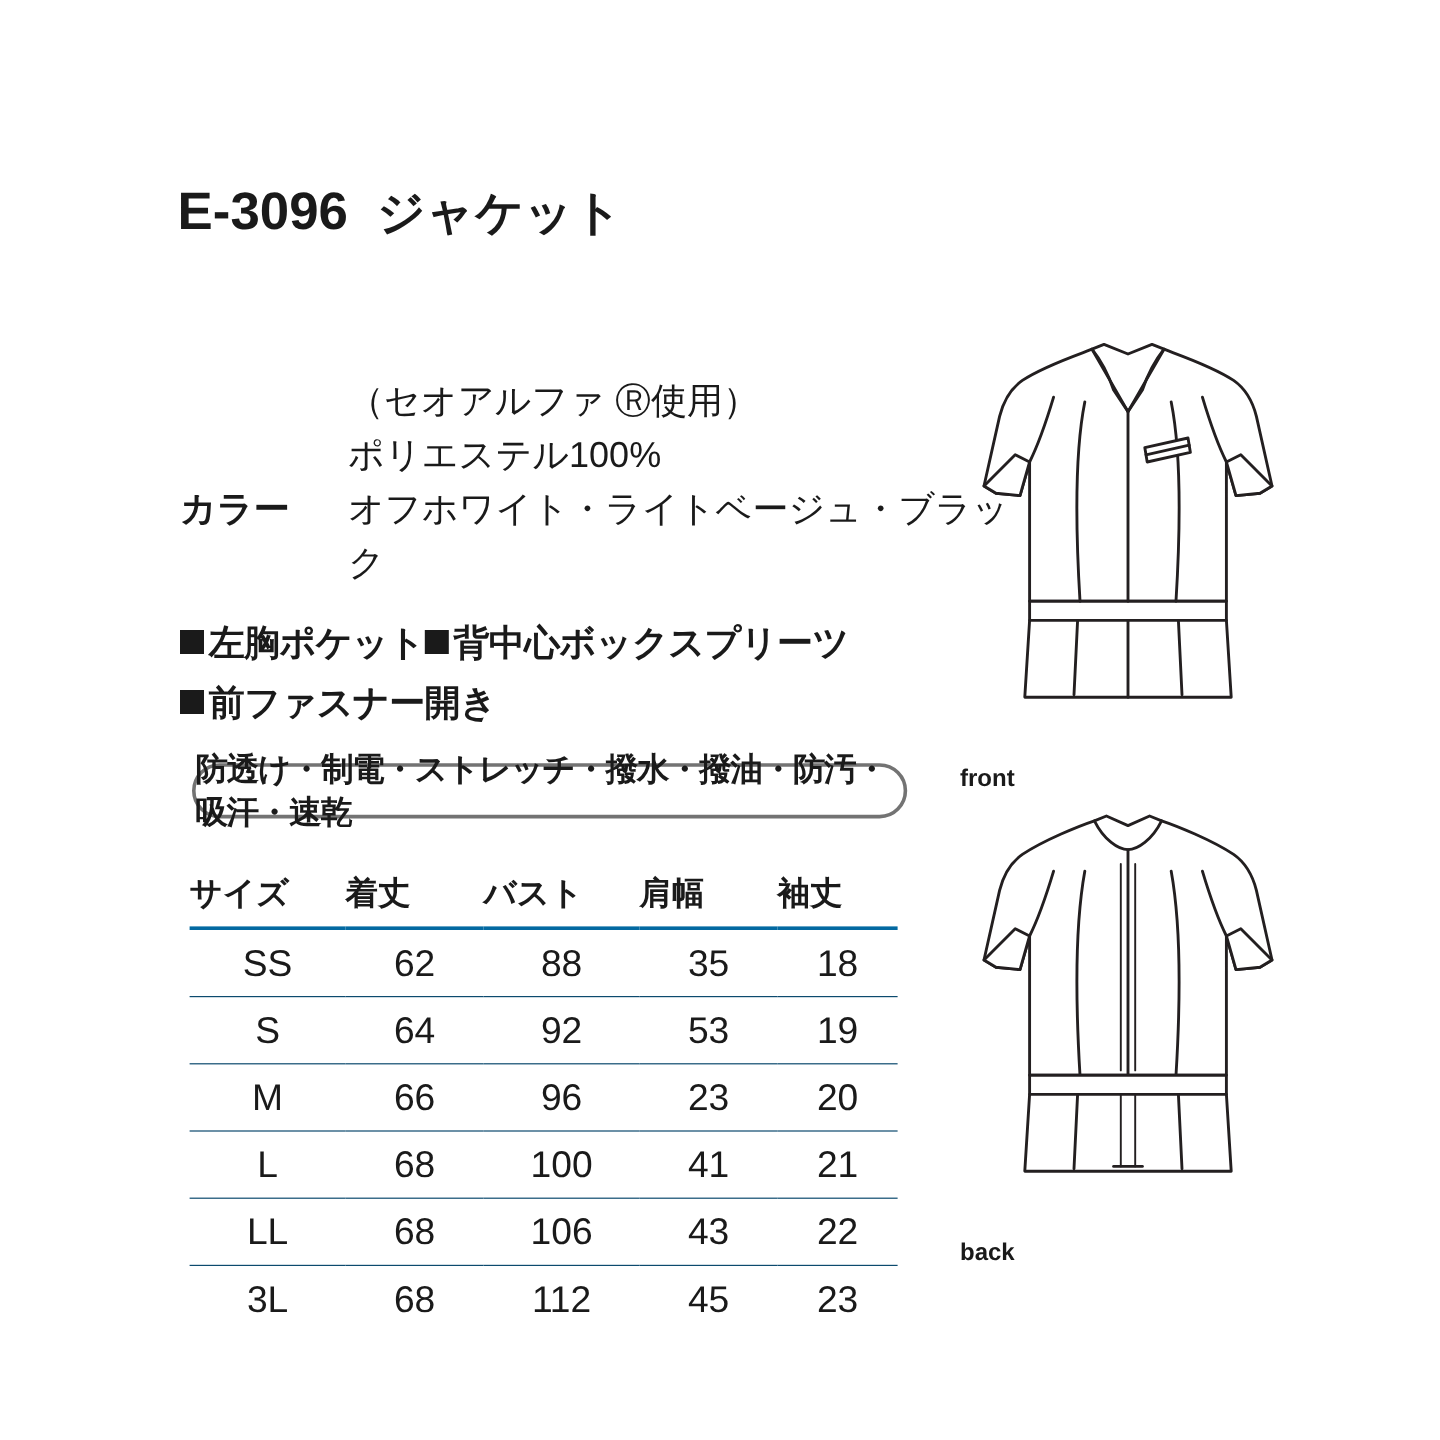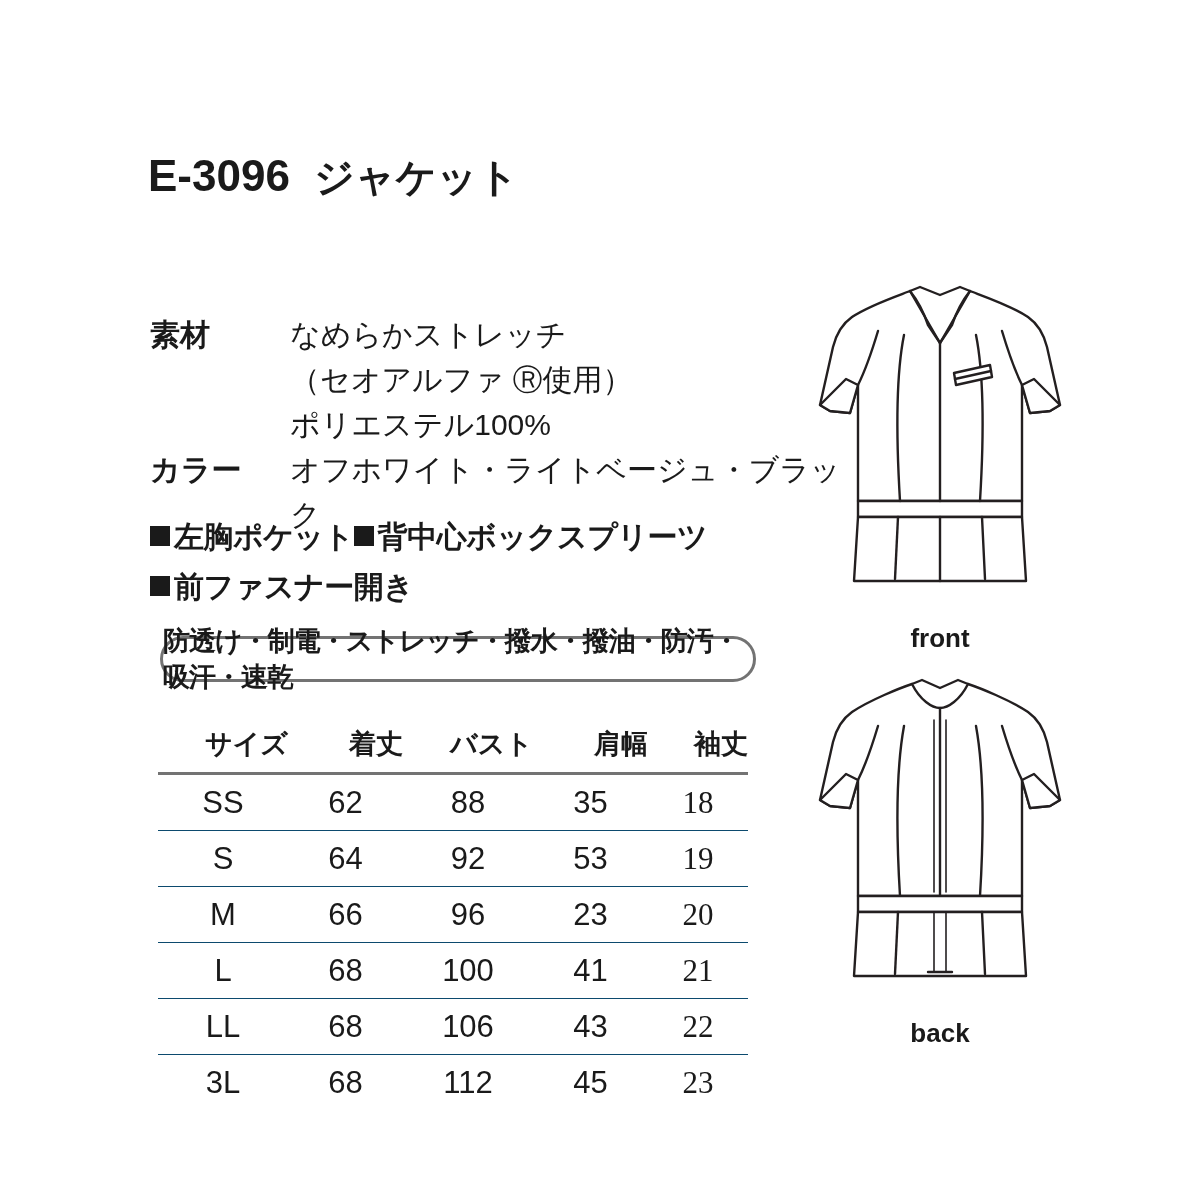--- a/index.html
+++ b/index.html
@@ -102,64 +102,60 @@
     left: 158px;
     top: 720px;
     width: 590px;
     border-collapse: collapse;
     font-size: 31px;
   }
   .size-table th {
     font-weight: bold;
     font-size: 27px;
     padding: 6px 0 10px 0;
-    text-align: right;
-    border-bottom: 3px solid #737373;
+    text-align: left;
+    border-bottom: 3px solid #0369a1;
   }
   .size-table td {
     text-align: center;
     padding: 10px 0 9px 0;
     border-bottom: 1px solid #0c4a6e;
   }
   .size-table tr:last-child td {
     border-bottom: none;
   }
   .size-table th.c0, .size-table td.c0 { width: 130px; }
   .size-table th.c1, .size-table td.c1 { width: 115px; }
   .size-table th.c2, .size-table td.c2 { width: 130px; }
   .size-table th.c3, .size-table td.c3 { width: 115px; }
-  .size-table th.c4, .size-table td.c4 { width: 100px; font-family: Liberation Serif, serif; }
+  .size-table th.c4, .size-table td.c4 { width: 100px; }
 
   
   .illus {
     position: absolute;
   }
   .illus-front { left: 800px; top: 265px; }
   .illus-back  { left: 800px; top: 660px; }
   .illus-caption {
-    text-align: center;
-    font-size: 26px;
-    font-weight: bold;
-    margin-top: 4px;
+    text-align: left;
+    font-size: 20px;
+    font-weight: bold;
+    margin-top: 18px;
   }
 </style>
 </head>
 <body>
 
 <div class="page">
 
   <div class="title">
     <span class="code">E-3096</span><span class="name">ジャケット</span>
   </div>
 
   <div class="spec">
-    <div class="spec-row">
-      <div class="spec-label">素材</div>
-      <div class="spec-value">なめらかストレッチ</div>
-    </div>
     <div class="spec-sub">（セオアルファ Ⓡ使用）</div>
     <div class="spec-sub">ポリエステル100%</div>
     <div class="spec-row">
       <div class="spec-label">カラー</div>
       <div class="spec-value">オフホワイト・ライトベージュ・ブラック</div>
     </div>
   </div>
 
   <div class="features">
     <div>

